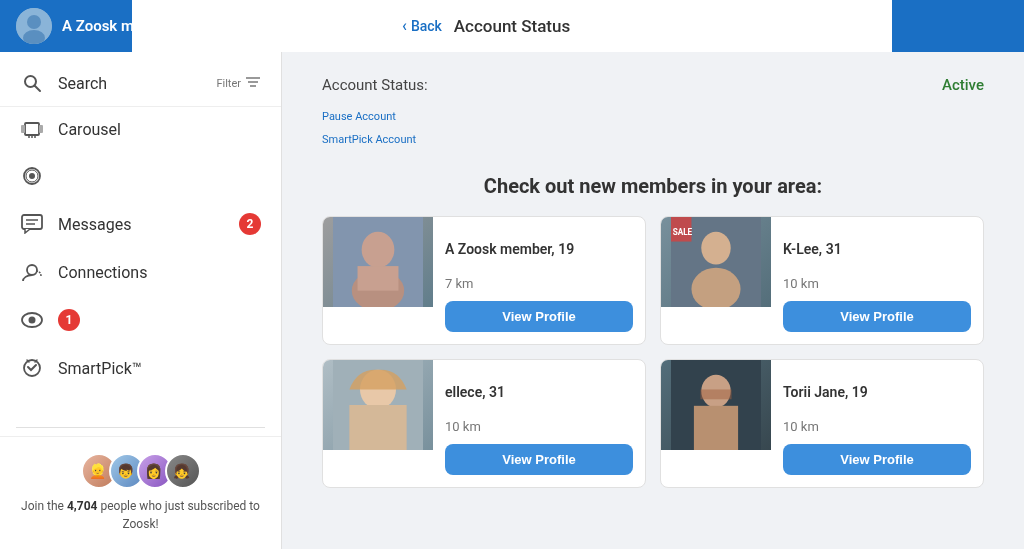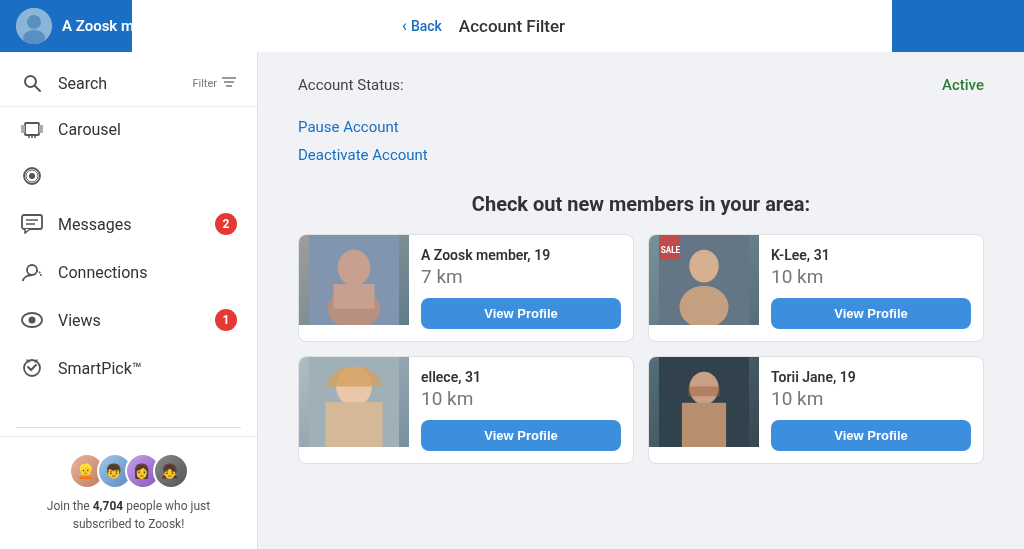--- a/index.html
+++ b/index.html
@@ -72,21 +72,21 @@
 
     
     .main-layout {
       display: flex;
       flex: 1;
       overflow: hidden;
     }
 
     
     .sidebar {
-      width: 258px;
+      width: 282px;
       background: white;
       border-right: 1px solid #e0e0e0;
       display: flex;
       flex-direction: column;
       flex-shrink: 0;
     }
     .sidebar-nav {
       flex: 1;
       padding: 8px 0;
     }
@@ -178,40 +178,40 @@
     .content-area {
       flex: 1;
       background: #f0f2f5;
       overflow-y: auto;
       padding: 24px 40px;
     }
     .account-status-row {
       display: flex;
       justify-content: space-between;
       align-items: center;
-      margin-bottom: 24px;
+      margin-bottom: 16px;
     }
     .account-status-label {
       font-size: 15px;
       color: #444;
     }
     .account-status-value {
       font-size: 15px;
       color: #2e7d32;
       font-weight: 500;
     }
     .action-links {
       display: flex;
       flex-direction: column;
       gap: 10px;
       margin-bottom: 28px;
     }
     .action-link {
       color: #1a6fc4;
-      font-size: 15px;
+      font-size: 11px;
       cursor: pointer;
       text-decoration: none;
     }
     .members-heading {
       font-size: 20px;
       font-weight: 700;
       color: #333;
       text-align: center;
       margin-bottom: 18px;
     }
@@ -234,34 +234,34 @@
       flex-shrink: 0;
       background: #bbb;
       overflow: hidden;
       display: flex;
       align-items: center;
       justify-content: center;
     }
     .member-photo svg { width: 100%; height: 100%; }
     .member-info {
       flex: 1;
-      padding: 12px 12px 12px 12px;
+      padding: 24px 12px 12px 12px;
       display: flex;
       flex-direction: column;
       justify-content: space-between;
     }
     .member-name {
       font-size: 14px;
       font-weight: 600;
       color: #333;
     }
     .member-distance {
-      font-size: 19px;
+      font-size: 13px;
       color: #777;
-      margin-top: 2px;
+      margin-top: 19px;
     }
     .view-profile-btn {
       background: #3d8fdd;
       color: white;
       border: none;
       border-radius: 8px;
       padding: 8px 0;
       font-size: 13px;
       font-weight: 600;
       cursor: pointer;
@@ -288,21 +288,21 @@
     </div>
     <span>A Zoosk member</span>
     <span class="header-gear">⚙</span>
   </div>
 
   <div class="header-title">
     <a class="header-back">
       <span class="header-back-chevron">‹</span>
       <span>Back</span>
     </a>
-    <span>Account Filter</span>
+    <span>Account Status</span>
   </div>
 </div>
 
 <div class="main-layout">
 
   <div class="sidebar">
     <div class="sidebar-nav">
 
       <div class="nav-item search-item">
         <span class="nav-icon">
@@ -372,21 +372,20 @@
         <span class="nav-label">Connections</span>
       </div>
 
       <div class="nav-item">
         <span class="nav-icon">
           <svg width="22" height="16" viewBox="0 0 22 16">
             <ellipse cx="11" cy="8" rx="10" ry="7" stroke="#555" stroke-width="1.8" fill="none"></ellipse>
             <circle cx="11" cy="8" r="3.5" fill="#555"></circle>
           </svg>
         </span>
-        <span class="nav-label">Views</span>
         <span class="nav-badge">1</span>
       </div>
 
       <div class="nav-item">
         <span class="nav-icon">
           <svg width="22" height="22" viewBox="0 0 22 22">
             <circle cx="11" cy="11" r="8" stroke="#555" stroke-width="1.8" fill="none"></circle>
             <path d="M7 10 L10 13 L15 8" stroke="#555" stroke-width="2" fill="none" stroke-linecap="round"></path>
             <path d="M14 5 L16 3 M8 5 L6 3" stroke="#555" stroke-width="1.5" stroke-linecap="round"></path>
           </svg>
@@ -413,21 +412,21 @@
 
   <div class="content-area">
 
     <div class="account-status-row">
       <span class="account-status-label">Account Status:</span>
       <span class="account-status-value">Active</span>
     </div>
 
     <div class="action-links">
       <a class="action-link">Pause Account</a>
-      <a class="action-link">Deactivate Account</a>
+      <a class="action-link">SmartPick Account</a>
     </div>
 
     <div class="members-heading">Check out new members in your area:</div>
 
     <div class="members-grid">
 
       <div class="member-card">
         <div class="member-photo photo-1">
           <svg viewBox="0 0 110 110" xmlns="http://www.w3.org/2000/svg">
             <rect width="110" height="110" fill="#8a9db5"></rect>

